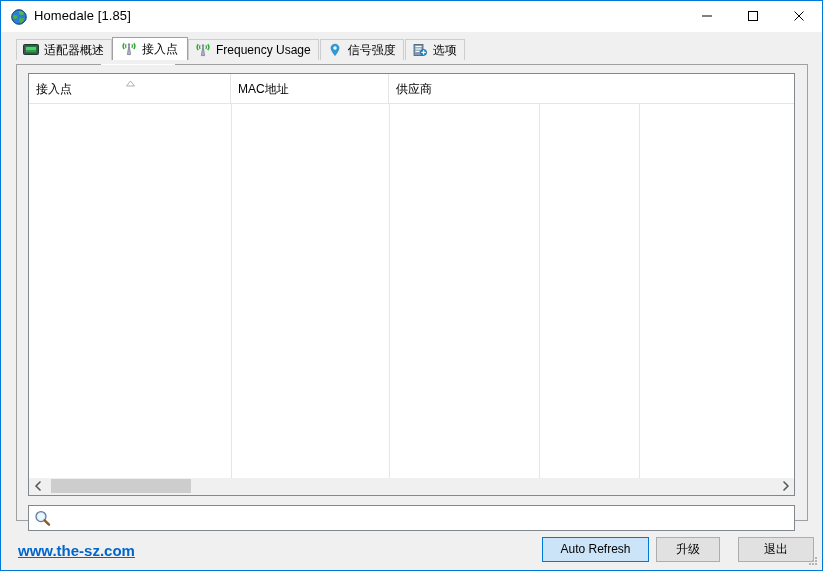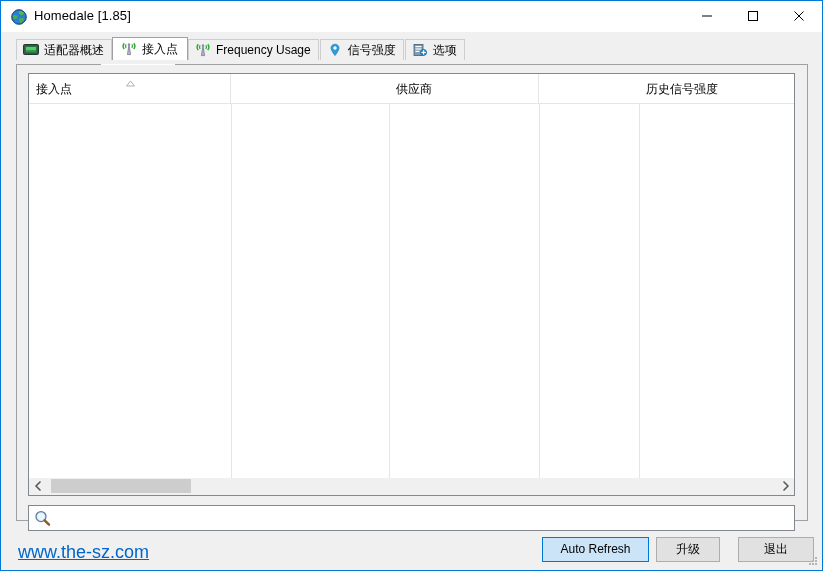--- a/index.html
+++ b/index.html
@@ -244,25 +244,26 @@
     font-size: 12px;
     color: #000;
     padding: 0;
   }
 
   
   .footer-link {
     position: absolute;
     left: 17px;
     top: 541px;
-    font-size: 18px;
+    font-size: 15px;
     color: #0066cc;
     text-decoration: underline;
     white-space: nowrap;
     cursor: pointer;
+    font-weight: bold;
   }
   .btn {
     position: absolute;
     top: 536px;
     height: 25px;
     box-sizing: border-box;
     border: 1px solid #adadad;
     background: #e1e1e1;
     font-family: "Liberation Sans", sans-serif;
     font-size: 12px;
@@ -402,25 +403,25 @@
 
       <div class="lv-header">
         <div class="lv-col" style="left:0; width:202px;">
           <span class="coltext">接入点</span>
           <span class="sort-caret">
             <svg width="11" height="7" viewBox="0 0 11 7">
               <path d="M5.5 1 L9.5 6 L1.5 6 Z" fill="none" stroke="#b0b0b0" stroke-width="1"></path>
             </svg>
           </span>
         </div>
+        <div class="lv-col" style="left:202px; width:158px;">
+          <span class="coltext">MAC地址</span>
+        </div>
         <div class="lv-col" style="left:360px; width:150px;text-align:center;">
           <span class="coltext">供应商</span>
-        </div>
-        <div class="lv-col" style="left:610px; width:155px;">
-          <span class="coltext">历史信号强度</span>
         </div>
       </div>
 
       <div class="lv-body">
         <div class="lv-gridline" style="left:202px;"></div>
         <div class="lv-gridline" style="left:360px;"></div>
         <div class="lv-gridline" style="left:510px;"></div>
         <div class="lv-gridline" style="left:610px;"></div>
       </div>
 

